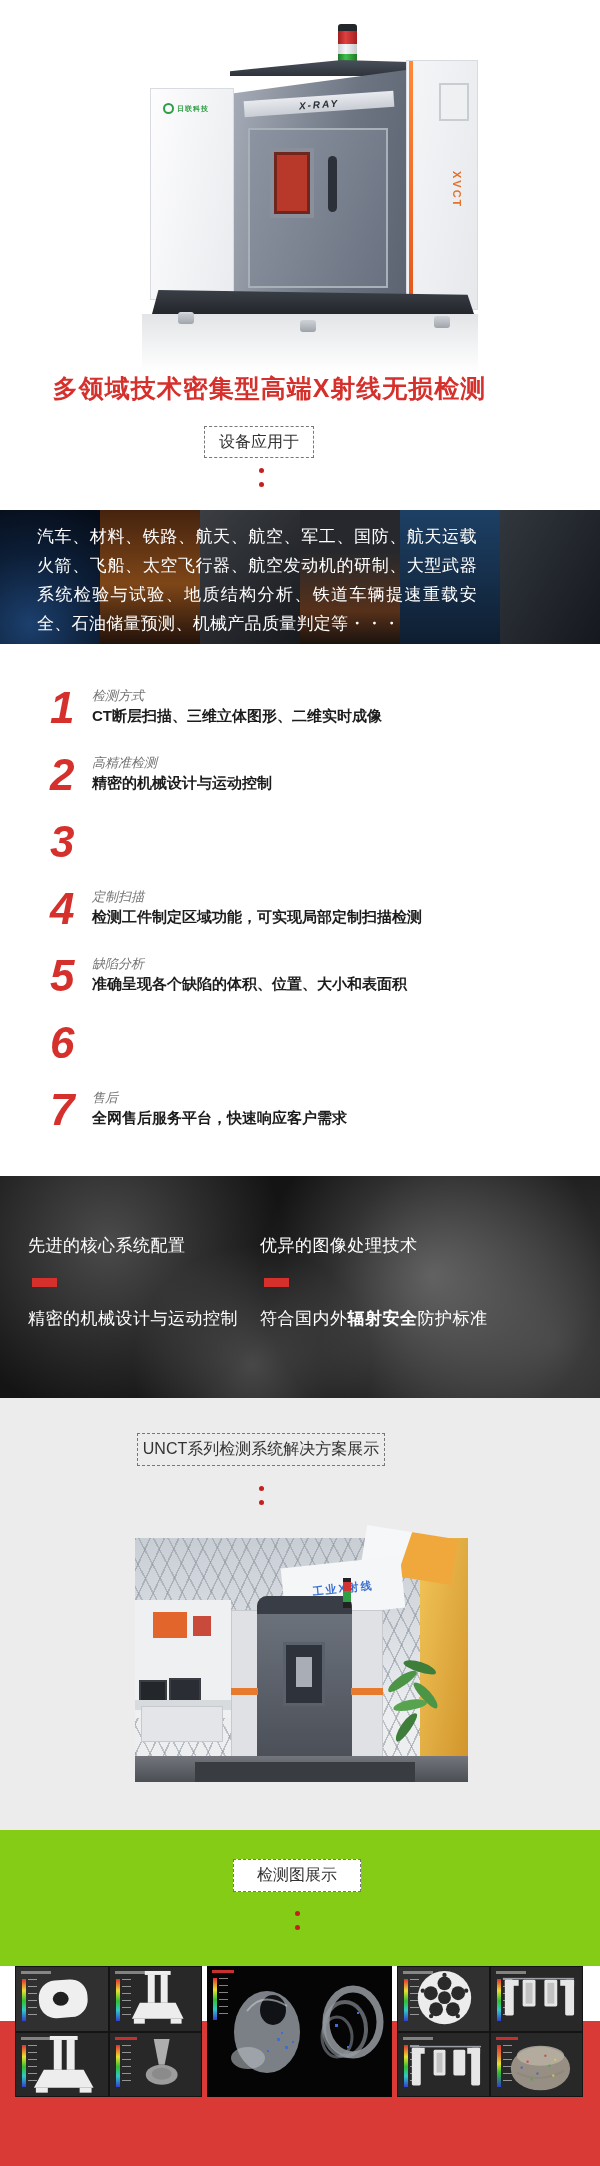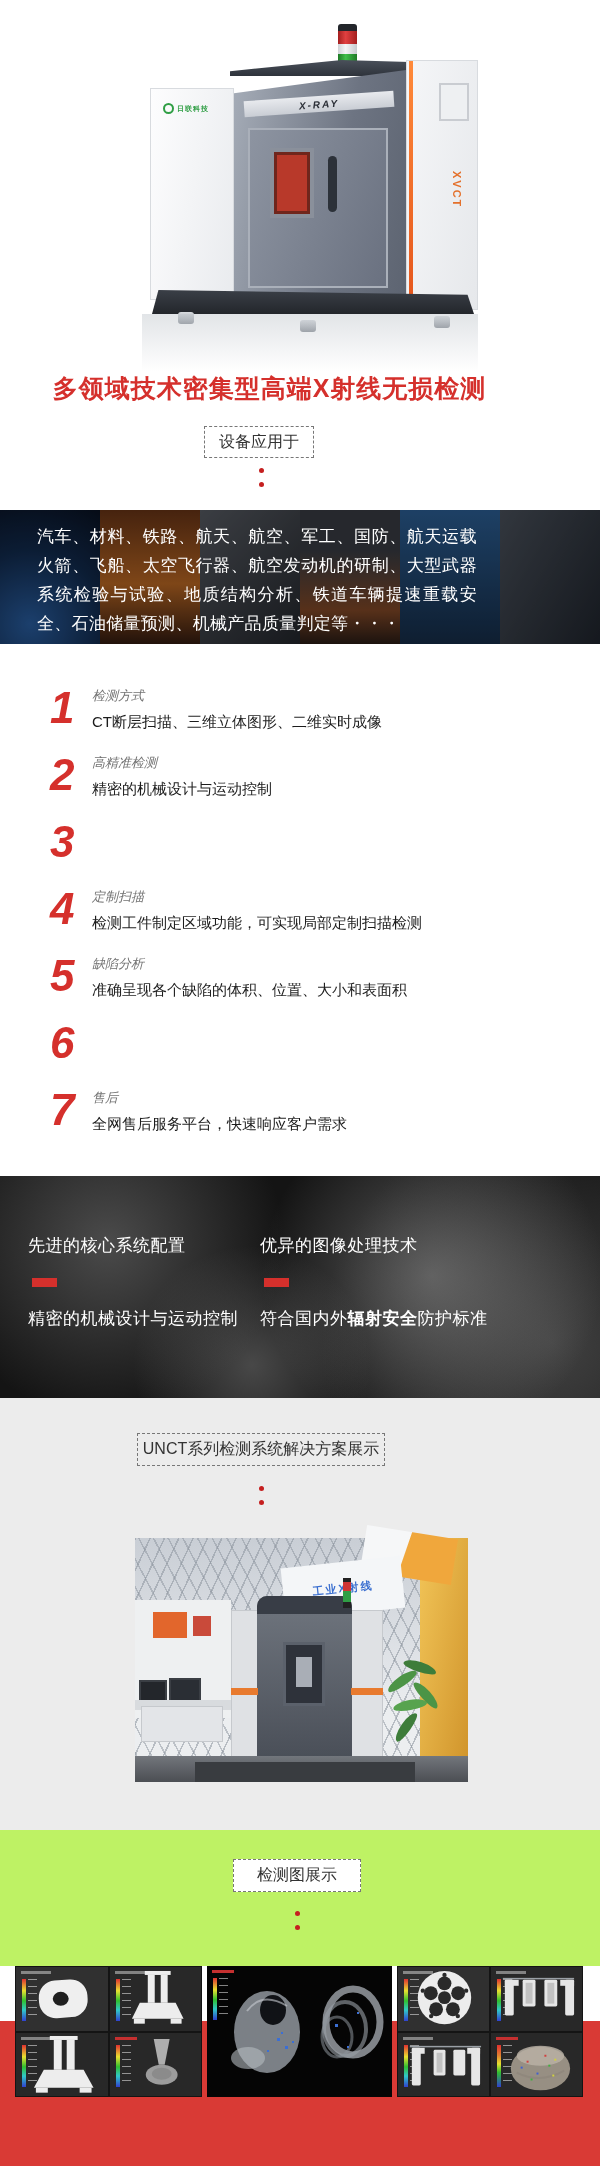--- a/index.html
+++ b/index.html
@@ -55,21 +55,21 @@
   .c5{background:linear-gradient(#2d639b,#142c47);}
   .c6{background:linear-gradient(120deg,#4e545c,#1f2329);}
   .banner-overlay{position:absolute;inset:0;background:rgba(5,8,12,.38);}
   .banner-text{position:absolute;left:37px;top:12px;width:440px;color:#fff;font-size:17px;line-height:29px;text-align:justify;letter-spacing:.3px;}
 
   
   .features{height:532px;background:#fff;padding-top:44px;box-sizing:border-box;}
   .feat{display:flex;margin:0 0 28px 50px;height:39px;}
   .feat-num{width:42px;font-size:44px;line-height:39px;font-style:italic;font-weight:bold;color:#d5302c;flex:none;}
   .feat-title{font-size:13px;color:#737373;line-height:15px;font-style:italic;}
-  .feat-desc{font-size:15px;color:#1c1c1c;font-weight:normal;line-height:20px;margin-top:9px;}
+  .feat-desc{font-size:15px;color:#1c1c1c;font-weight:bold;line-height:20px;margin-top:3px;}
 
   
   .highlights{height:222px;background:
     radial-gradient(circle at 18% 30%,rgba(120,120,120,.55) 0%,rgba(40,40,40,0) 34%),
     radial-gradient(circle at 42% 85%,rgba(150,150,150,.4) 0%,rgba(40,40,40,0) 30%),
     radial-gradient(circle at 72% 45%,rgba(170,170,170,.45) 0%,rgba(40,40,40,0) 38%),
     radial-gradient(circle at 92% 75%,rgba(110,110,110,.5) 0%,rgba(30,30,30,0) 40%),
     #141414;color:#fff;}
   .hl-col{position:absolute;top:58px;width:240px;}
   .hl-col.l{left:28px;}
@@ -110,21 +110,21 @@
   .e-plant i{position:absolute;width:34px;height:10px;background:#4c9446;border-radius:50% 50% 50% 50%/60% 60% 40% 40%;}
   .e-plant i:nth-child(1){left:0;top:20px;transform:rotate(-35deg);}
   .e-plant i:nth-child(2){left:18px;top:6px;transform:rotate(18deg);background:#3e7d3a;}
   .e-plant i:nth-child(3){left:8px;top:44px;transform:rotate(-10deg);background:#57a34f;}
   .e-plant i:nth-child(4){left:24px;top:34px;transform:rotate(48deg);}
   .e-plant i:nth-child(5){left:4px;top:66px;transform:rotate(-55deg);background:#3e7d3a;}
   .e-floor{position:absolute;left:0;top:218px;width:333px;height:26px;background:linear-gradient(#72767c,#4b4e53);}
   .e-mat{position:absolute;left:60px;top:224px;width:220px;height:20px;background:#393c40;}
 
   
-  .gallery-head{height:136px;background:#bef264;}
+  .gallery-head{height:136px;background:#84cc16;}
   .gal-box{position:absolute;left:233px;top:29px;width:128px;height:33px;font-size:16px;}
   .colon3{left:295px;top:81px;}
 
   
   .scans{height:200px;background:#fff;}
   .red-band{position:absolute;left:0;top:55px;width:600px;height:145px;background:#d93a35;}
   .pgroup{position:absolute;top:0;height:131px;background:#141414;display:grid;grid-template-columns:1fr 1fr;grid-template-rows:1fr 1fr;gap:2px;padding:1px;box-sizing:border-box;}
   .g1{left:15px;width:187px;}
   .g3{left:397px;width:186px;}
   .sub{position:relative;background:#282828;overflow:hidden;}

